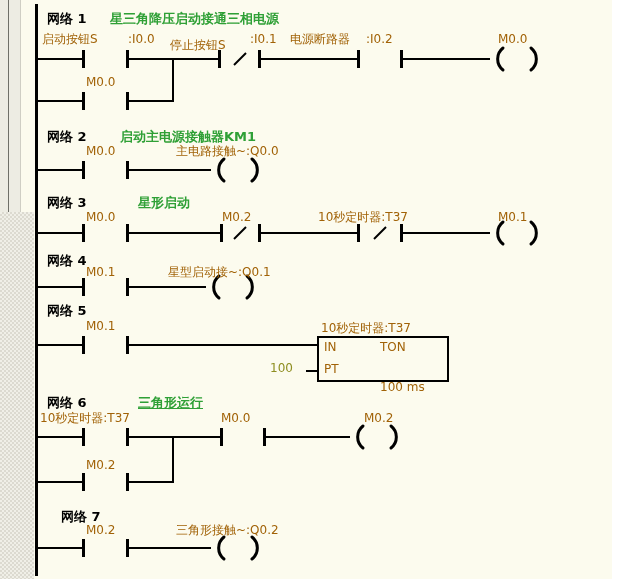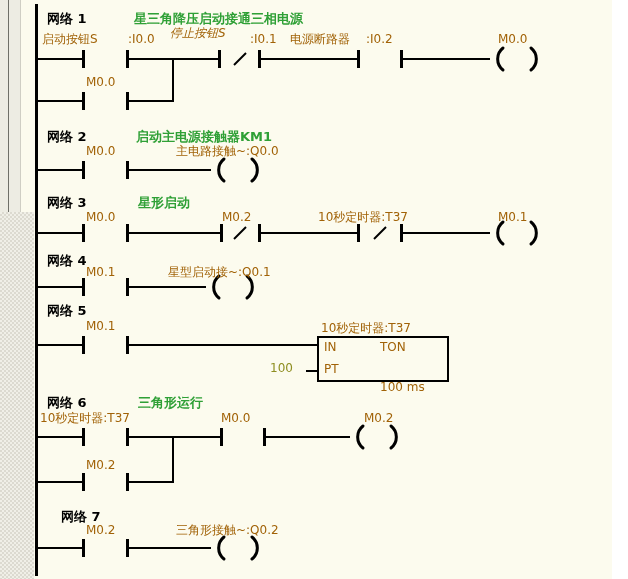--- a/index.html
+++ b/index.html
@@ -180,34 +180,34 @@
       <line class="wire" x1="129" y1="548" x2="211" y2="548"></line>
       <g>
         <path class="coil-arc" d="M 224 537 A 14 14 0 0 0 224 559"></path>
         <path class="coil-arc" d="M 252 537 A 14 14 0 0 1 252 559"></path>
       </g>
     </g>
   </svg>
 
   <div>
     <div class="lbl net-title" style="left:47px;top:12px;">网络 1</div>
-    <div class="lbl net-comment" style="left:110px;top:12px;margin-left:24px;">星三角降压启动接通三相电源</div>
+    <div class="lbl net-comment" style="left:110px;top:12px;">星三角降压启动接通三相电源</div>
     <div class="lbl" style="left:42px;top:32px;">启动按钮S</div>
     <div class="lbl" style="left:128px;top:32px;">:I0.0</div>
-    <div class="lbl" style="left:170px;top:26px;font-style:italic;">停止按钮S</div>
+    <div class="lbl" style="left:170px;top:38px;">停止按钮S</div>
     <div class="lbl" style="left:250px;top:32px;">:I0.1</div>
     <div class="lbl" style="left:290px;top:32px;">电源断路器</div>
     <div class="lbl" style="left:366px;top:32px;">:I0.2</div>
     <div class="lbl" style="left:498px;top:32px;">M0.0</div>
     <div class="lbl" style="left:86px;top:75px;">M0.0</div>
   </div>
 
   <div>
     <div class="lbl net-title" style="left:47px;top:130px;">网络 2</div>
-    <div class="lbl net-comment" style="left:136px;top:130px;">启动主电源接触器KM1</div>
+    <div class="lbl net-comment" style="left:120px;top:130px;">启动主电源接触器KM1</div>
     <div class="lbl" style="left:86px;top:144px;">M0.0</div>
     <div class="lbl" style="left:176px;top:144px;text-align:right;">主电路接触~:Q0.0</div>
   </div>
 
   <div>
     <div class="lbl net-title" style="left:47px;top:196px;">网络 3</div>
     <div class="lbl net-comment" style="left:138px;top:196px;">星形启动</div>
     <div class="lbl" style="left:86px;top:210px;">M0.0</div>
     <div class="lbl" style="left:222px;top:210px;">M0.2</div>
     <div class="lbl" style="left:318px;top:210px;">10秒定时器:T37</div>
@@ -226,21 +226,21 @@
     <div class="lbl" style="left:321px;top:321px;">10秒定时器:T37</div>
     <div class="lbl" style="left:324px;top:340px;">IN</div>
     <div class="lbl right" style="left:380px;top:340px;width:62px;">TON</div>
     <div class="lbl" style="left:324px;top:362px;">PT</div>
     <div class="lbl right" style="left:380px;top:380px;width:62px;">100 ms</div>
     <div class="lbl olive right" style="left:270px;top:361px;width:36px;">100</div>
   </div>
 
   <div>
     <div class="lbl net-title" style="left:47px;top:396px;text-align:center;">网络 6</div>
-    <div class="lbl net-comment" style="left:138px;top:396px;">三角形运行</div>
+    <div class="lbl net-comment" style="left:138px;top:396px;text-decoration:underline;">三角形运行</div>
     <div class="lbl" style="left:40px;top:411px;">10秒定时器:T37</div>
     <div class="lbl" style="left:221px;top:411px;">M0.0</div>
     <div class="lbl" style="left:364px;top:411px;">M0.2</div>
     <div class="lbl" style="left:86px;top:458px;">M0.2</div>
   </div>
 
   <div>
     <div class="lbl net-title" style="left:47px;top:510px;padding-left:14px;">网络 7</div>
     <div class="lbl" style="left:86px;top:523px;">M0.2</div>
     <div class="lbl" style="left:176px;top:523px;">三角形接触~:Q0.2</div>

